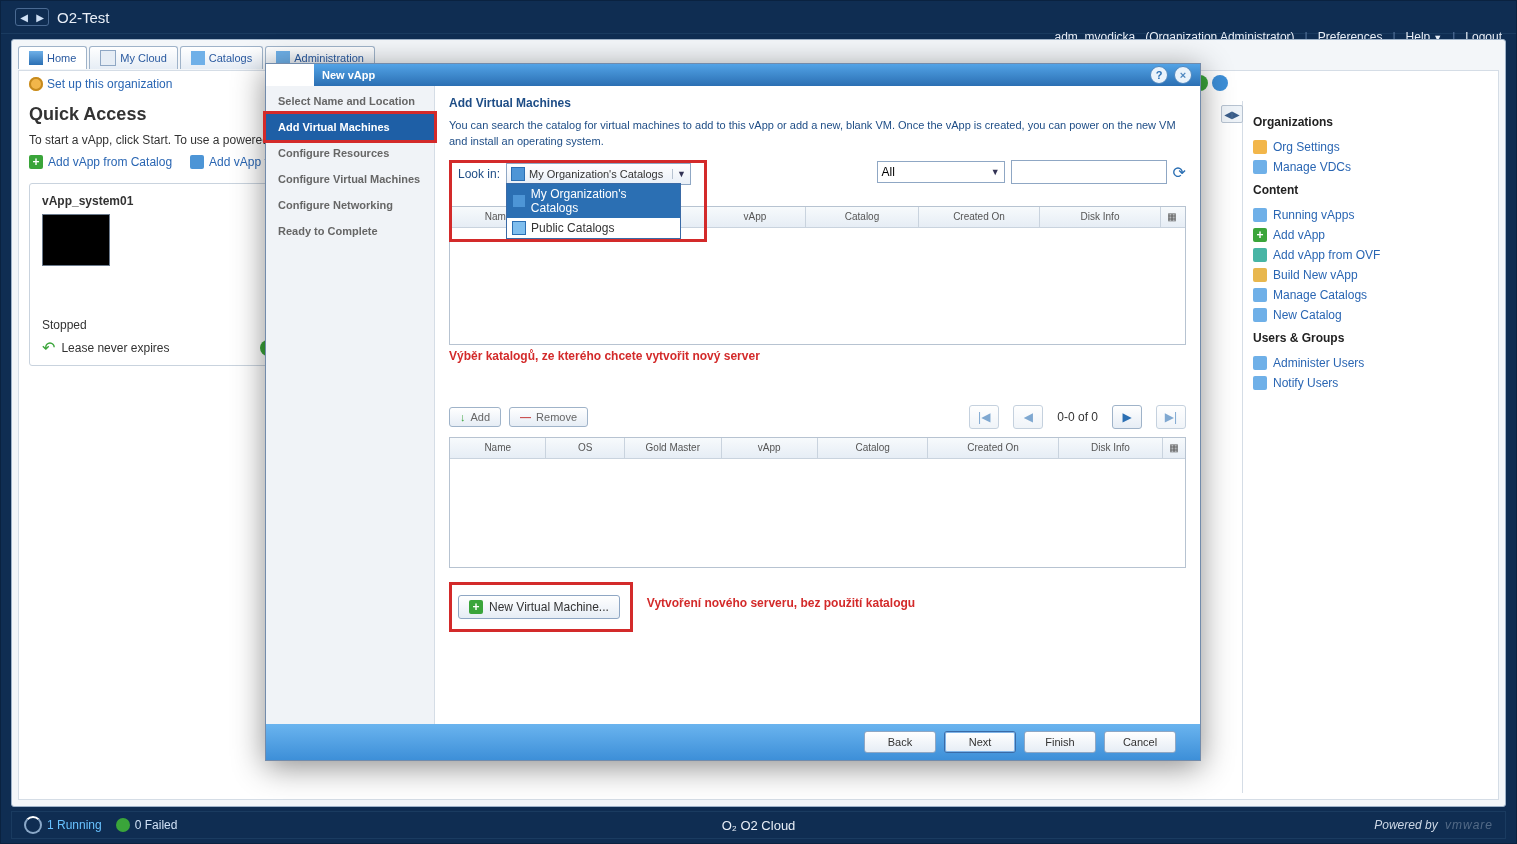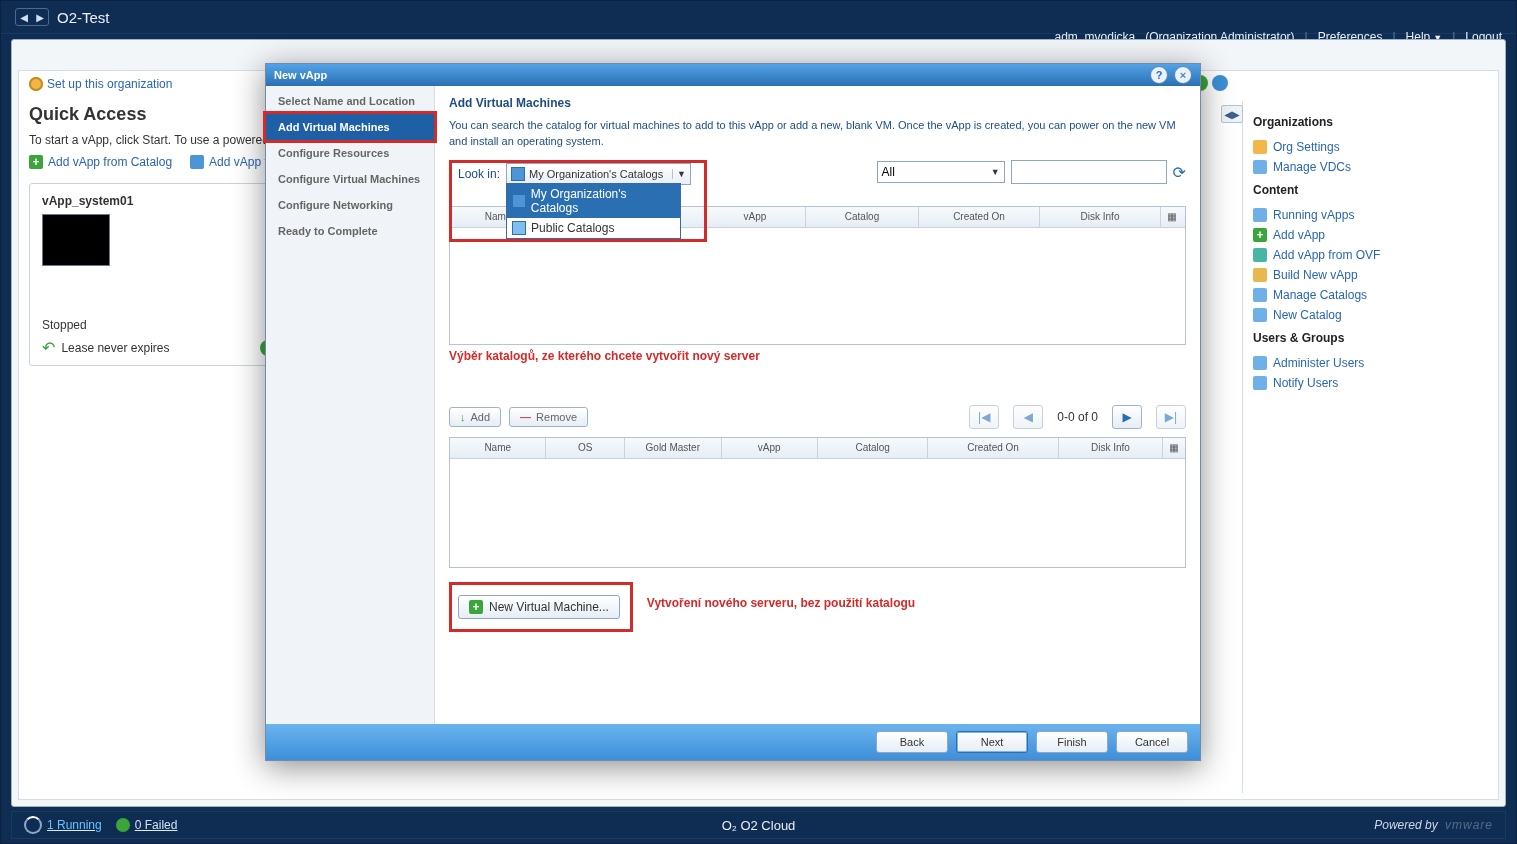--- a/index.html
+++ b/index.html
@@ -47,30 +47,30 @@
 .stop{background:#c94f4f;opacity:.5;}
 
 .rpanel{position:absolute;right:6px;top:30px;bottom:6px;width:250px;border-left:1px solid #d5dde6;padding:8px 10px;box-sizing:border-box;}
 .rpanel .expand{position:absolute;left:-22px;top:4px;width:20px;height:16px;border:1px solid #b7c3d1;background:#eef3f8;border-radius:2px;display:flex;align-items:center;justify-content:center;font-size:10px;color:#3a5d8a;cursor:pointer;}
 .rpanel h3{margin:6px 0 8px 0;font-size:12px;color:#222;}
 .rpanel a{display:flex;gap:6px;color:#2a66b3;padding:3px 0;cursor:pointer;}
 .ricon{width:14px;height:14px;display:inline-block;border-radius:2px;}
 
 .footer{position:absolute;left:10px;right:10px;bottom:4px;height:28px;background:#0f2d52;color:#dfe8f3;display:flex;align-items:center;padding:0 12px;justify-content:space-between;border:1px solid #1a3b60;box-sizing:border-box;}
 .footer .left{display:flex;align-items:center;gap:14px;}
-.badge{display:flex;align-items:center;gap:5px;text-decoration:underline;}
+.badge{display:flex;align-items:center;gap:5px;}
 .spin{width:14px;height:14px;border:2px solid #8aa8c8;border-top-color:#fff;border-radius:50%;}
 .okico{width:14px;height:14px;background:#3aa53a;border-radius:50%;display:inline-block;}
 .footer .center{position:absolute;left:50%;transform:translateX(-50%);display:flex;align-items:center;gap:8px;color:#e8eef7;}
 .o2{font-size:13px;}
 .pow{color:#cdd8e6;font-style:italic;}
 
 .overlay{position:absolute;inset:0;}
 .modal{position:absolute;left:264px;top:62px;width:934px;height:696px;background:#fff;border:1px solid #728bab;box-shadow:0 6px 30px rgba(0,0,0,.45);display:flex;flex-direction:column;}
-.mtitle{height:22px;background:linear-gradient(#52a3e6,#2b6fb3);color:#fff;font-weight:bold;font-size:11px;display:flex;align-items:center;padding:0 8px;justify-content:space-between;}
+.mtitle{height:22px;background:linear-gradient(#52a3e6,#2b6fb3);color:#fff;font-weight:bold;font-size:11px;display:flex;align-items:center;padding:0 8px;justify-content:space-between;margin-left:48px;}
 .mtitle .icons{display:flex;gap:6px;align-items:center;}
 .mclose,.mhelp{width:16px;height:16px;border-radius:50%;border:1px solid #4c86bf;background:#eaf3fb;color:#4c86bf;display:flex;align-items:center;justify-content:center;font-size:11px;cursor:pointer;font-weight:bold;}
 .mhelp{color:#2b6fb3;}
 .mbody{flex:1;display:flex;min-height:0;}
 .steps{width:168px;background:#f0f3f7;border-right:1px solid #d5dde6;padding-top:2px;}
 .step{padding:7px 12px;color:#666;font-weight:bold;font-size:11px;cursor:pointer;}
 .step.sel{background:#1e5fa6;color:#fff;}
 .steps .redbox{border:3px solid #d32a2a;margin:-3px -3px -3px -3px;}
 
 .rarea{flex:1;padding:10px 14px 0 14px;position:relative;overflow:hidden;}
@@ -103,21 +103,21 @@
 .btn .rm{color:#c94f4f;font-weight:bold;}
 .pager{margin-left:auto;display:flex;align-items:center;gap:14px;}
 .pgbtn{width:28px;height:22px;border:1px solid #9fb3c9;border-radius:3px;background:linear-gradient(#fff,#e6edf5);display:flex;align-items:center;justify-content:center;color:#2b6fb3;cursor:pointer;opacity:.6;}
 .pgtxt{color:#333;}
 
 .ann{color:#d32a2a;font-weight:bold;font-size:12px;}
 
 .nvmbox{border:3px solid #d32a2a;display:inline-block;padding:10px 10px 10px 6px;margin-top:8px;}
 .nvmbtn{border:1px solid #8fa7c4;border-radius:3px;background:linear-gradient(#fff,#e6edf5);padding:4px 10px;display:inline-flex;align-items:center;gap:6px;color:#333;cursor:pointer;}
 
-.mfoot{height:36px;background:linear-gradient(#6ab4ef,#3d8fd8);display:flex;align-items:center;justify-content:flex-end;gap:8px;padding:0 12px;}
+.mfoot{height:36px;background:linear-gradient(#6ab4ef,#3d8fd8);display:flex;align-items:center;justify-content:flex-end;gap:8px;padding:0 24px;}
 .mbtn{width:72px;height:22px;border:1px solid #8fa7c4;border-radius:3px;background:linear-gradient(#fff,#e6edf5);color:#333;cursor:pointer;font-size:11px;}
 .mbtn.primary{border-color:#3a6aa6;box-shadow:0 0 0 1px #7fb4e8 inset;}
 
 .ihome{background:linear-gradient(#6fb0e8,#2b6fb3);}
 .icloud{background:#e6edf5;border:1px solid #8fa7c4;}
 .icat{background:#6fb0e8;}
 .iadm{background:#6fb0e8;}
 
 .smicon{width:16px;height:16px;border-radius:50%;display:inline-block;}
 </style>
@@ -141,20 +141,38 @@
       <span class="link">Preferences</span>
       <span class="sep">|</span>
       <span class="link"><span>Help</span><span class="caret">▼</span></span>
       <span class="sep">|</span>
       <span class="link">Logout</span>
     </div>
   </div>
 
   <div class="frame">
 
+    <div class="tabs">
+      <div class="tab active">
+          <span class="ico ihome"></span>
+          <span>Home</span>
+        </div>
+      <div class="tab">
+          <span class="ico icloud"></span>
+          <span>My Cloud</span>
+        </div>
+      <div class="tab">
+          <span class="ico icat"></span>
+          <span>Catalogs</span>
+        </div>
+      <div class="tab">
+          <span class="ico iadm"></span>
+          <span>Administration</span>
+        </div>
+    </div>
 
     <div class="content">
       <div class="toolbar">
         <a>
             <span class="gearico"></span>
             <span>Set up this organization</span>
           </a>
       </div>
       <div class="h1">Quick Access</div>
       <div class="desc">To start a vApp, click Start. To use a powered on v</div>

